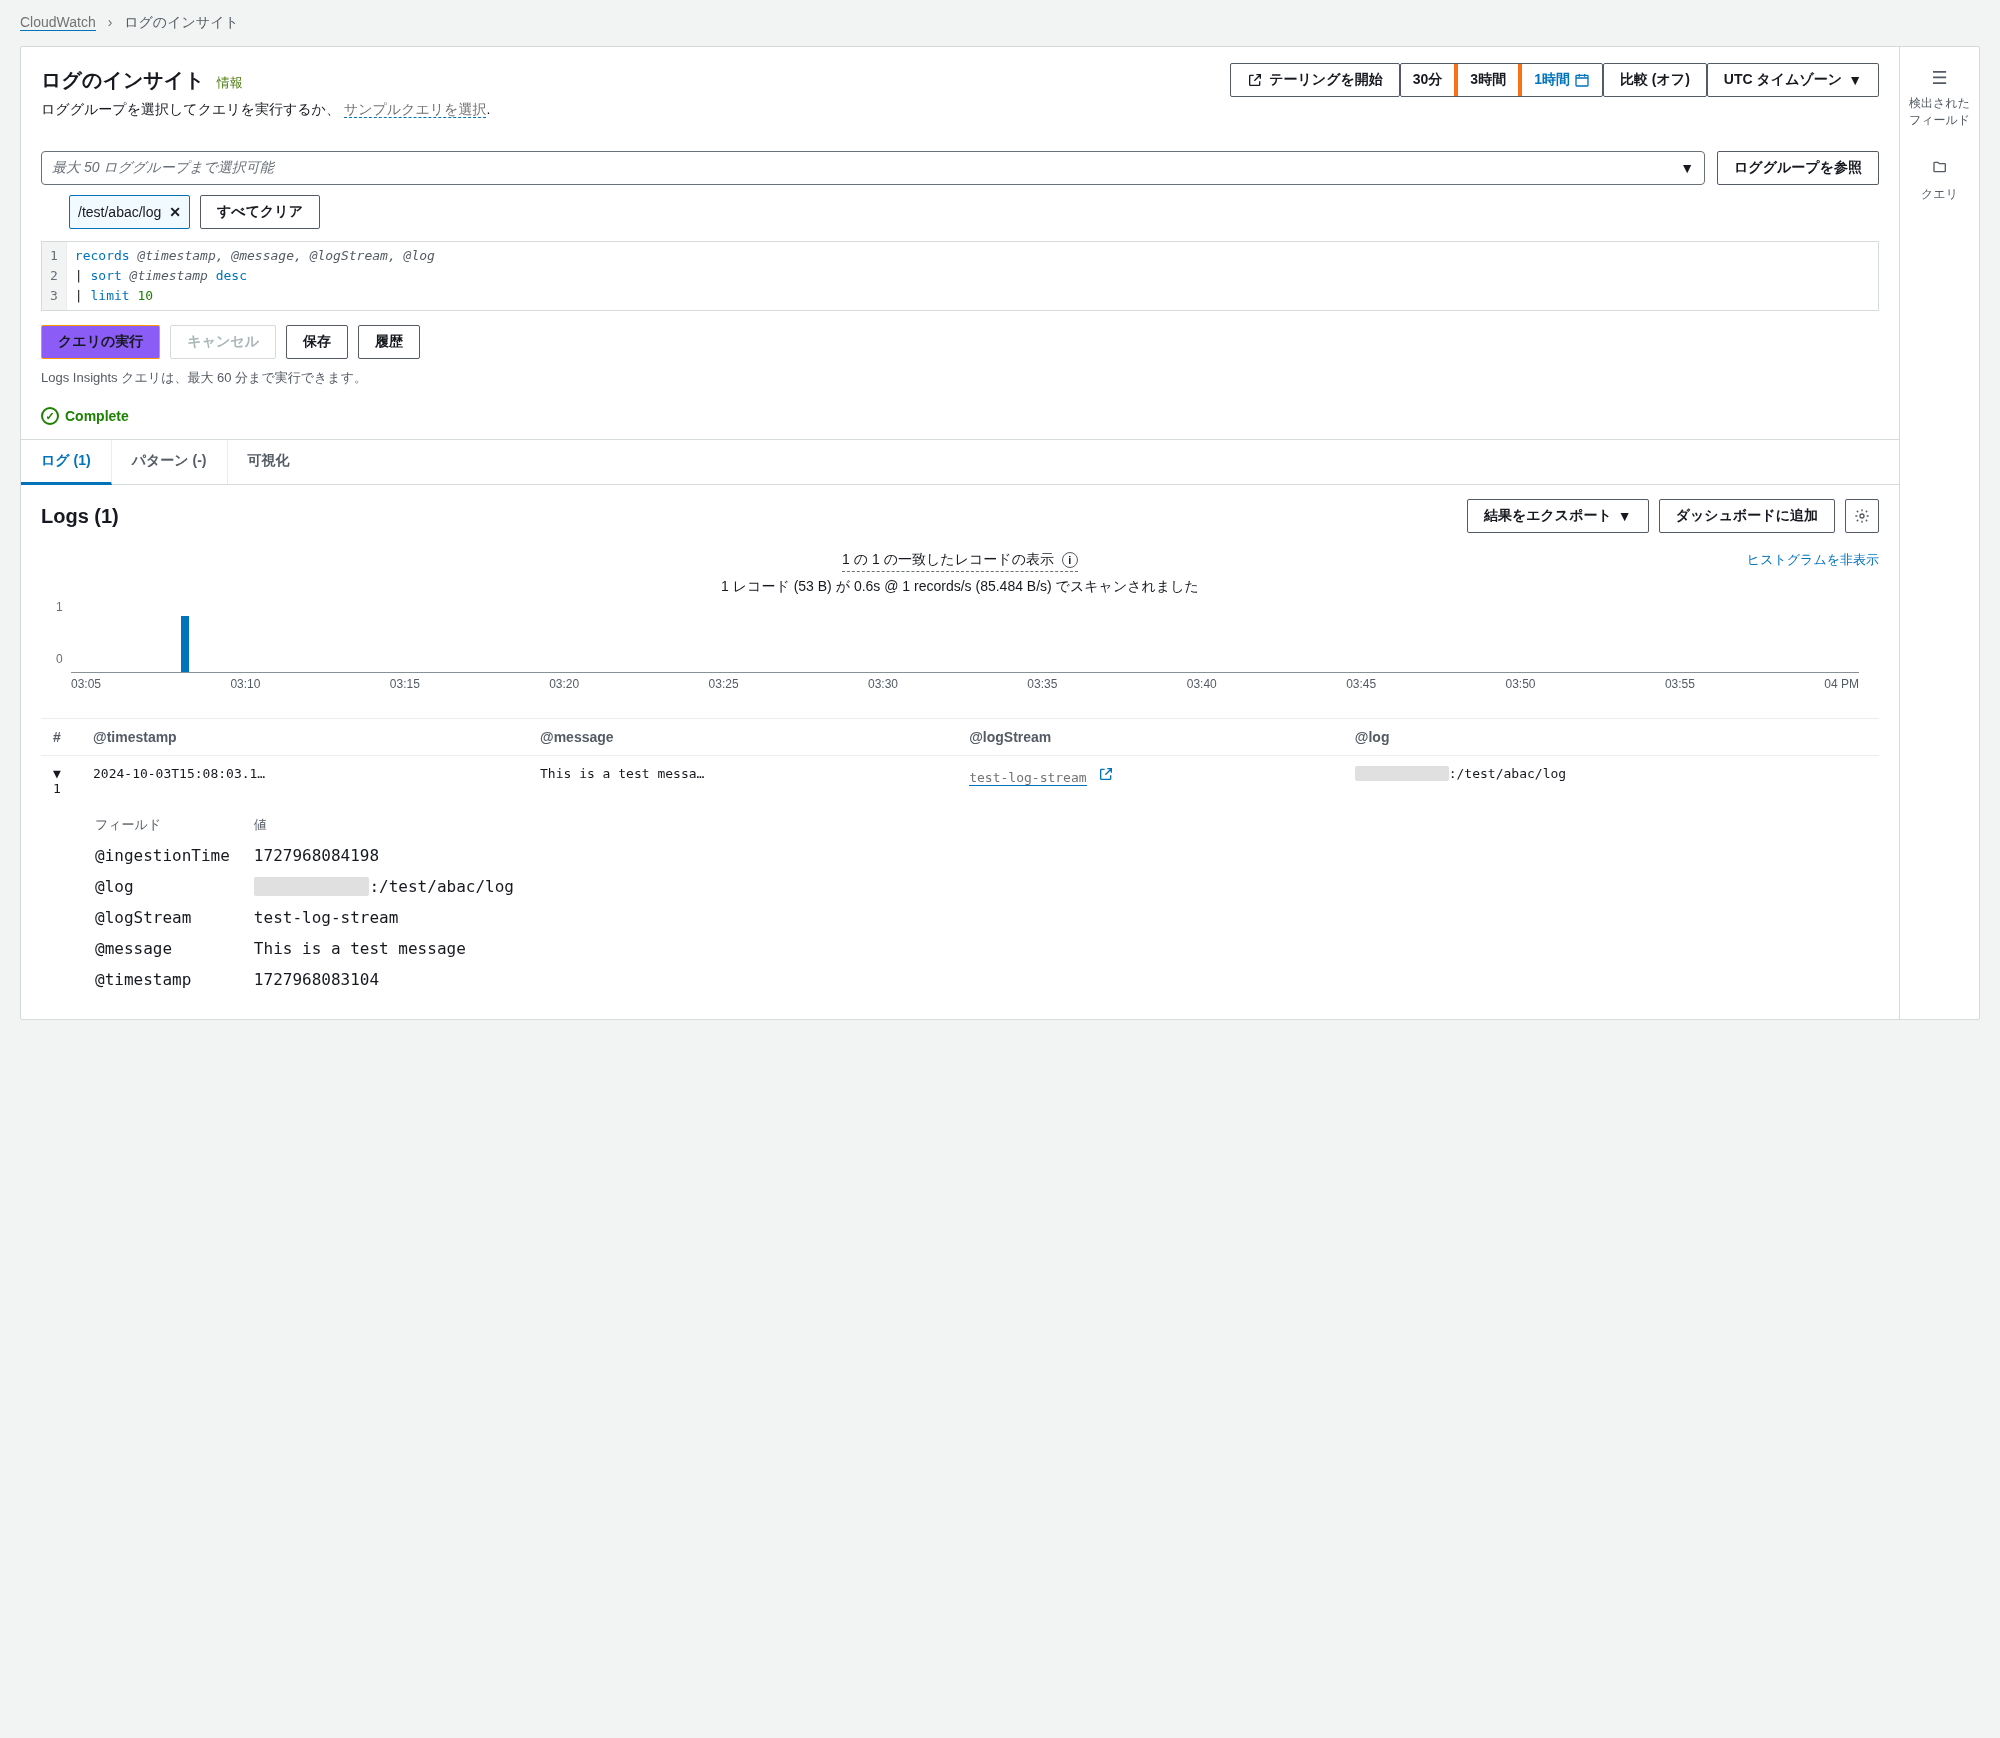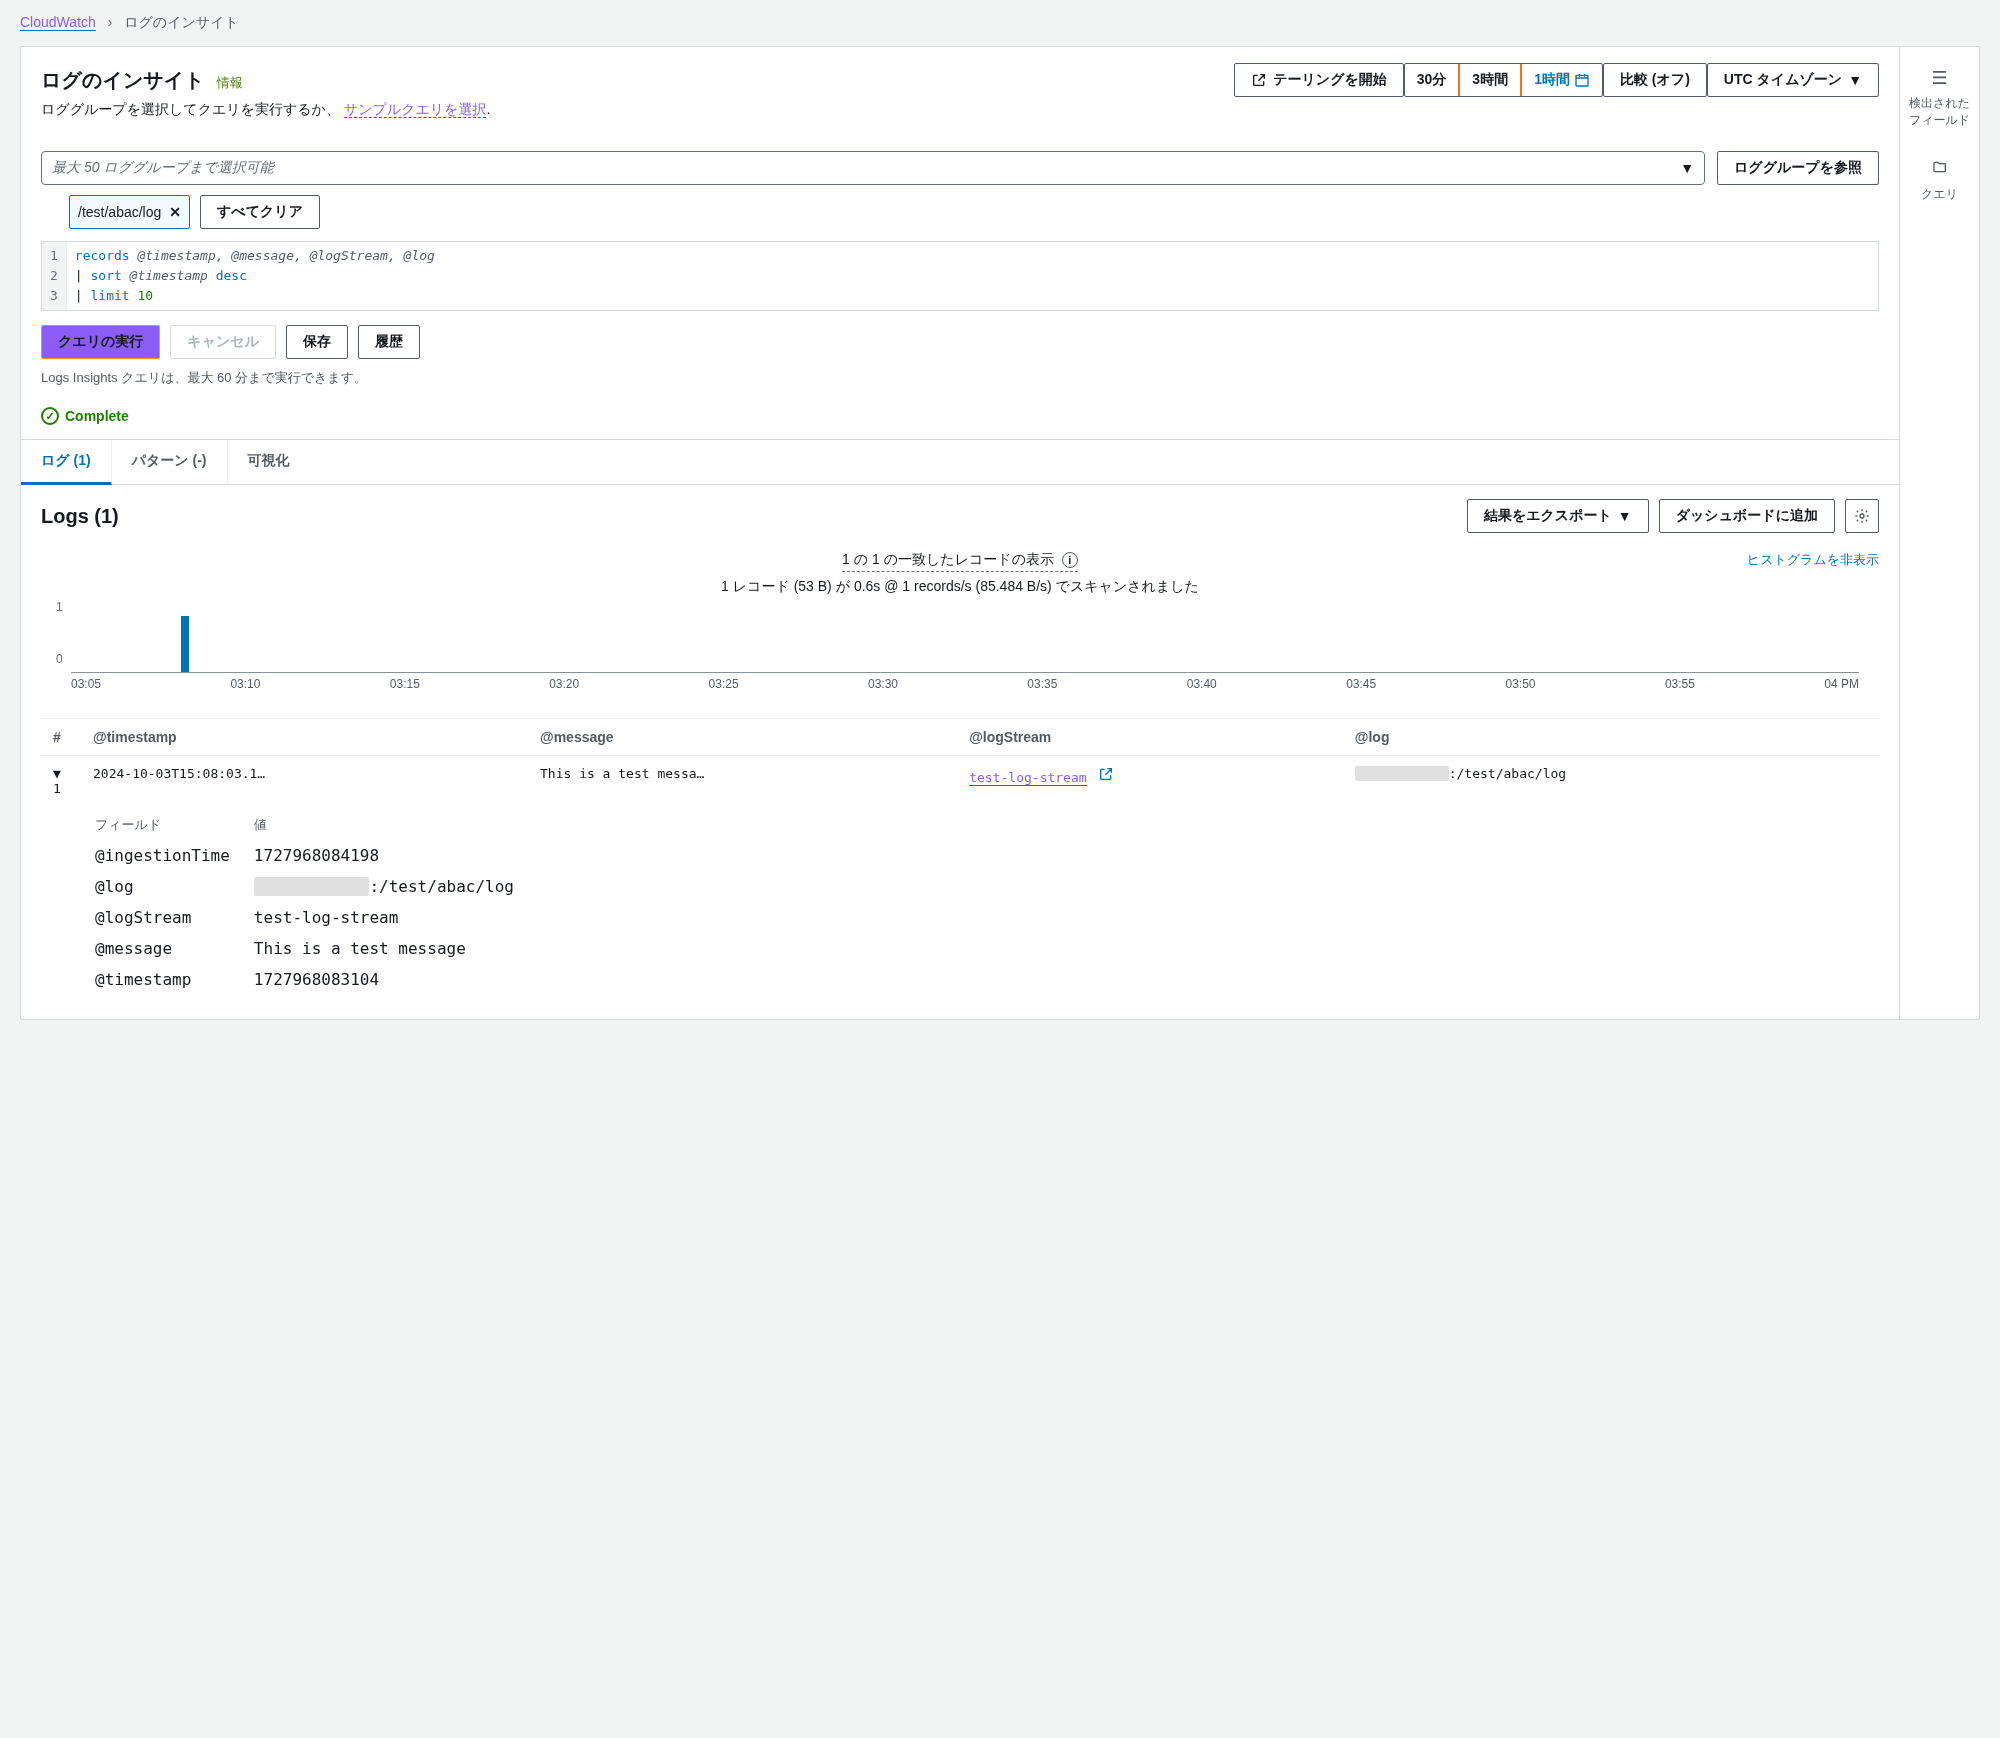--- a/index.html
+++ b/index.html
@@ -1,17 +1,17 @@
 <!DOCTYPE html>
 <html><head>
 <meta charset="utf-8">
 <style>
 * { box-sizing: border-box; margin: 0; padding: 0; }
 body { font-family: "Amazon Ember", "Helvetica Neue", Arial, sans-serif; font-size: 14px; color: #16191f; background: #f2f3f3; }
-a { color: #8b5cf6; text-decoration: none; cursor: pointer; }
+a { color: #737373; text-decoration: none; cursor: pointer; }
 
 .breadcrumb { padding: 14px 20px; font-size: 14px; }
 .breadcrumb .sep { margin: 0 8px; color: #687078; }
 .breadcrumb .current { color: #545b64; }
 .breadcrumb a.crumb-link { border-bottom: 1px solid #0073bb; }
 
 .panel { background: #fff; border: 1px solid #d5dbdb; border-radius: 2px; margin: 0 20px 20px 20px; }
 
 .header-row { display: flex; align-items: center; justify-content: space-between; padding: 16px 20px 4px 20px; }
 .header-left h1 { font-size: 20px; font-weight: 700; display: inline-block; margin-right: 8px; }
@@ -21,21 +21,21 @@
 
 .header-right { display: flex; }
 
 .btn { display: inline-flex; align-items: center; gap: 6px; background: #fff; border: 1px solid #545b64; color: #16191f; padding: 6px 16px; font-size: 14px; font-weight: 700; border-radius: 2px; cursor: pointer; height: 34px; }
 .btn-primary { background: #8b5cf6; border-color: #ff9900; color: #16191f; }
 .btn-disabled { color: #aab7b8; border-color: #d5dbdb; cursor: not-allowed; }
 
 .seg-group { display: inline-flex; border: 1px solid #545b64; border-radius: 2px; height: 34px; overflow: hidden; }
 .seg { padding: 6px 12px; font-size: 14px; font-weight: 700; cursor: pointer; display: flex; align-items: center; gap: 4px; }
 .seg.active { color: #0073bb; }
-.seg:not(:last-child) { border-right: 2px solid #f97316; }
+.seg:not(:last-child) { border-right: 4px solid #f97316; }
 
 .query-area { padding: 16px 20px 0 20px; display: flex; gap: 12px; align-items: center; }
 .select-box { flex: 1; display: flex; align-items: center; border: 1px solid #687078; border-radius: 4px; padding: 6px 10px; height: 34px; cursor: pointer; }
 .select-box .placeholder { color: #687078; font-style: italic; }
 .select-box .caret { margin-left: auto; }
 
 .chips-row { padding: 10px 20px 0 20px; display: flex; gap: 10px; }
 .chip { display: inline-flex; align-items: center; border: 1px solid #0073bb; background: #f1faff; padding: 4px 8px; border-radius: 2px; font-size: 14px; gap: 8px; margin-left: 28px; }
 .chip .x { cursor: pointer; font-weight: 700; }
 

